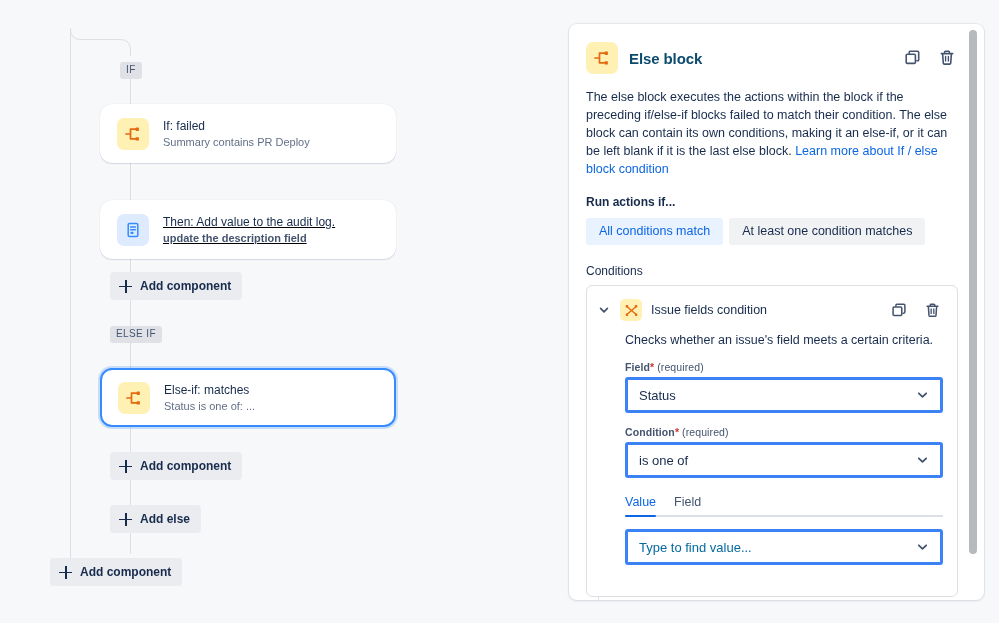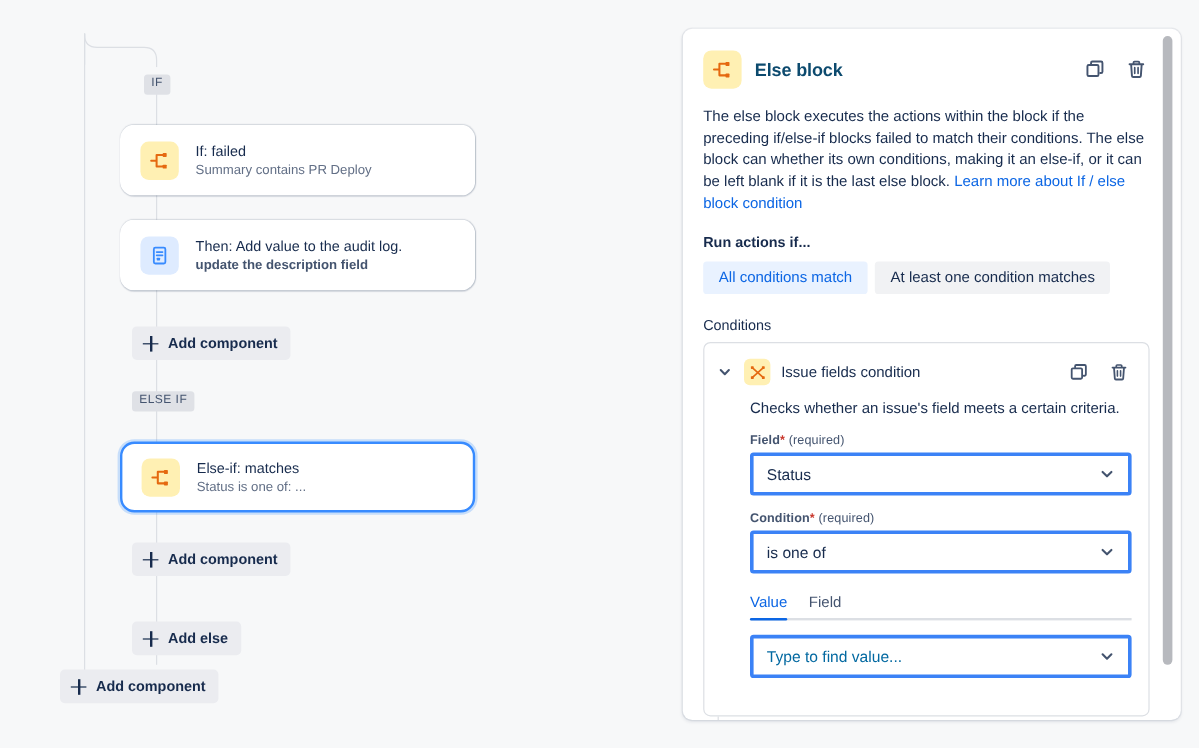--- a/index.html
+++ b/index.html
@@ -47,21 +47,21 @@
     position: absolute;
     background: #ffffff;
     border: 1px solid transparent;
     border-radius: 12px;
     box-shadow: 0 1px 1px rgba(9,30,66,.13), 0 0 1px rgba(9,30,66,.16);
     display: flex; align-items: center;
     padding: 0 16px;
     gap: 14px;
   }
   #card-if    { left: 72px; top: 104px; width: 296px; height: 59px; }
-  #card-then  { left: 72px; top: 183px; width: 296px; height: 59px; }
+  #card-then  { left: 72px; top: 200px; width: 296px; height: 59px; text-decoration: underline; }
   #card-elseif{ left: 72px; top: 368px; width: 296px; height: 59px;
                 border: 2px solid #388bff;
                 box-shadow: 0 0 0 2px rgba(76,154,255,.28); }
 
   .node-icon {
     width: 32px; height: 32px; border-radius: 7px;
     display: flex; align-items: center; justify-content: center;
     flex: 0 0 32px;
   }
   .icon-branch-bg { background: #fff0b3; }
@@ -83,21 +83,21 @@
     background: #ebecf0;
     border: none; border-radius: 4px;
     height: 28px; padding: 0 11px 0 9px;
     color: #172b4d; font-size: 12px; font-weight: 700;
     font-family: "Liberation Sans", sans-serif;
     cursor: pointer;
     line-height: 1;
   }
   #btn-add-1 { left: 82px; top: 272px; }
   #btn-add-2 { left: 82px; top: 452px; }
-  #btn-add-else { left: 82px; top: 518px; }
+  #btn-add-else { left: 82px; top: 505px; }
   #btn-add-root { left: 22px; top: 558px; }
 
   .plus {
     display: inline-block; position: relative; width: 13px; height: 13px;
     flex: 0 0 13px;
   }
   .plus::before, .plus::after {
     content: ""; position: absolute; background: #172b4d;
   }
   .plus::before { left: 0; top: 6px; width: 13px; height: 1.6px; }
@@ -334,21 +334,21 @@
               <path d="M3.3 4.6 H14.7" stroke="#44546f" stroke-width="1.6" stroke-linecap="round"></path>
               <path d="M6.6 4.4 V3.1 A0.8 0.8 0 0 1 7.4 2.3 H10.6 A0.8 0.8 0 0 1 11.4 3.1 V4.4" stroke="#44546f" stroke-width="1.5"></path>
               <path d="M4.6 4.6 L5.3 14.2 A1 1 0 0 0 6.3 15.1 H11.7 A1 1 0 0 0 12.7 14.2 L13.4 4.6" stroke="#44546f" stroke-width="1.6" stroke-linejoin="round"></path>
               <path d="M7.6 7.4 V12.1 M10.4 7.4 V12.1" stroke="#44546f" stroke-width="1.4" stroke-linecap="round"></path>
             </svg>
           </button>
         </div>
       </div>
 
       <div class="panel-desc">
-        <span>The else block executes the actions within the block if the preceding if/else-if blocks failed to match their conditions. The else block can whether its own conditions, making it an else-if, or it can be left blank if it is the last else block. </span><a href="#">Learn more about If / else block condition</a>
+        <span>The else block executes the actions within the block if the preceding if/else-if blocks failed to match their condition. The else block can contain its own conditions, making it an else-if, or it can be left blank if it is the last else block. </span><a href="#">Learn more about If / else block condition</a>
       </div>
 
       <div class="section-label">Run actions if...</div>
 
       <div class="seg-group">
         <button class="seg active">All conditions match</button>
         <button class="seg">At least one condition matches</button>
       </div>
 
       <div class="cond-label">Conditions</div>

